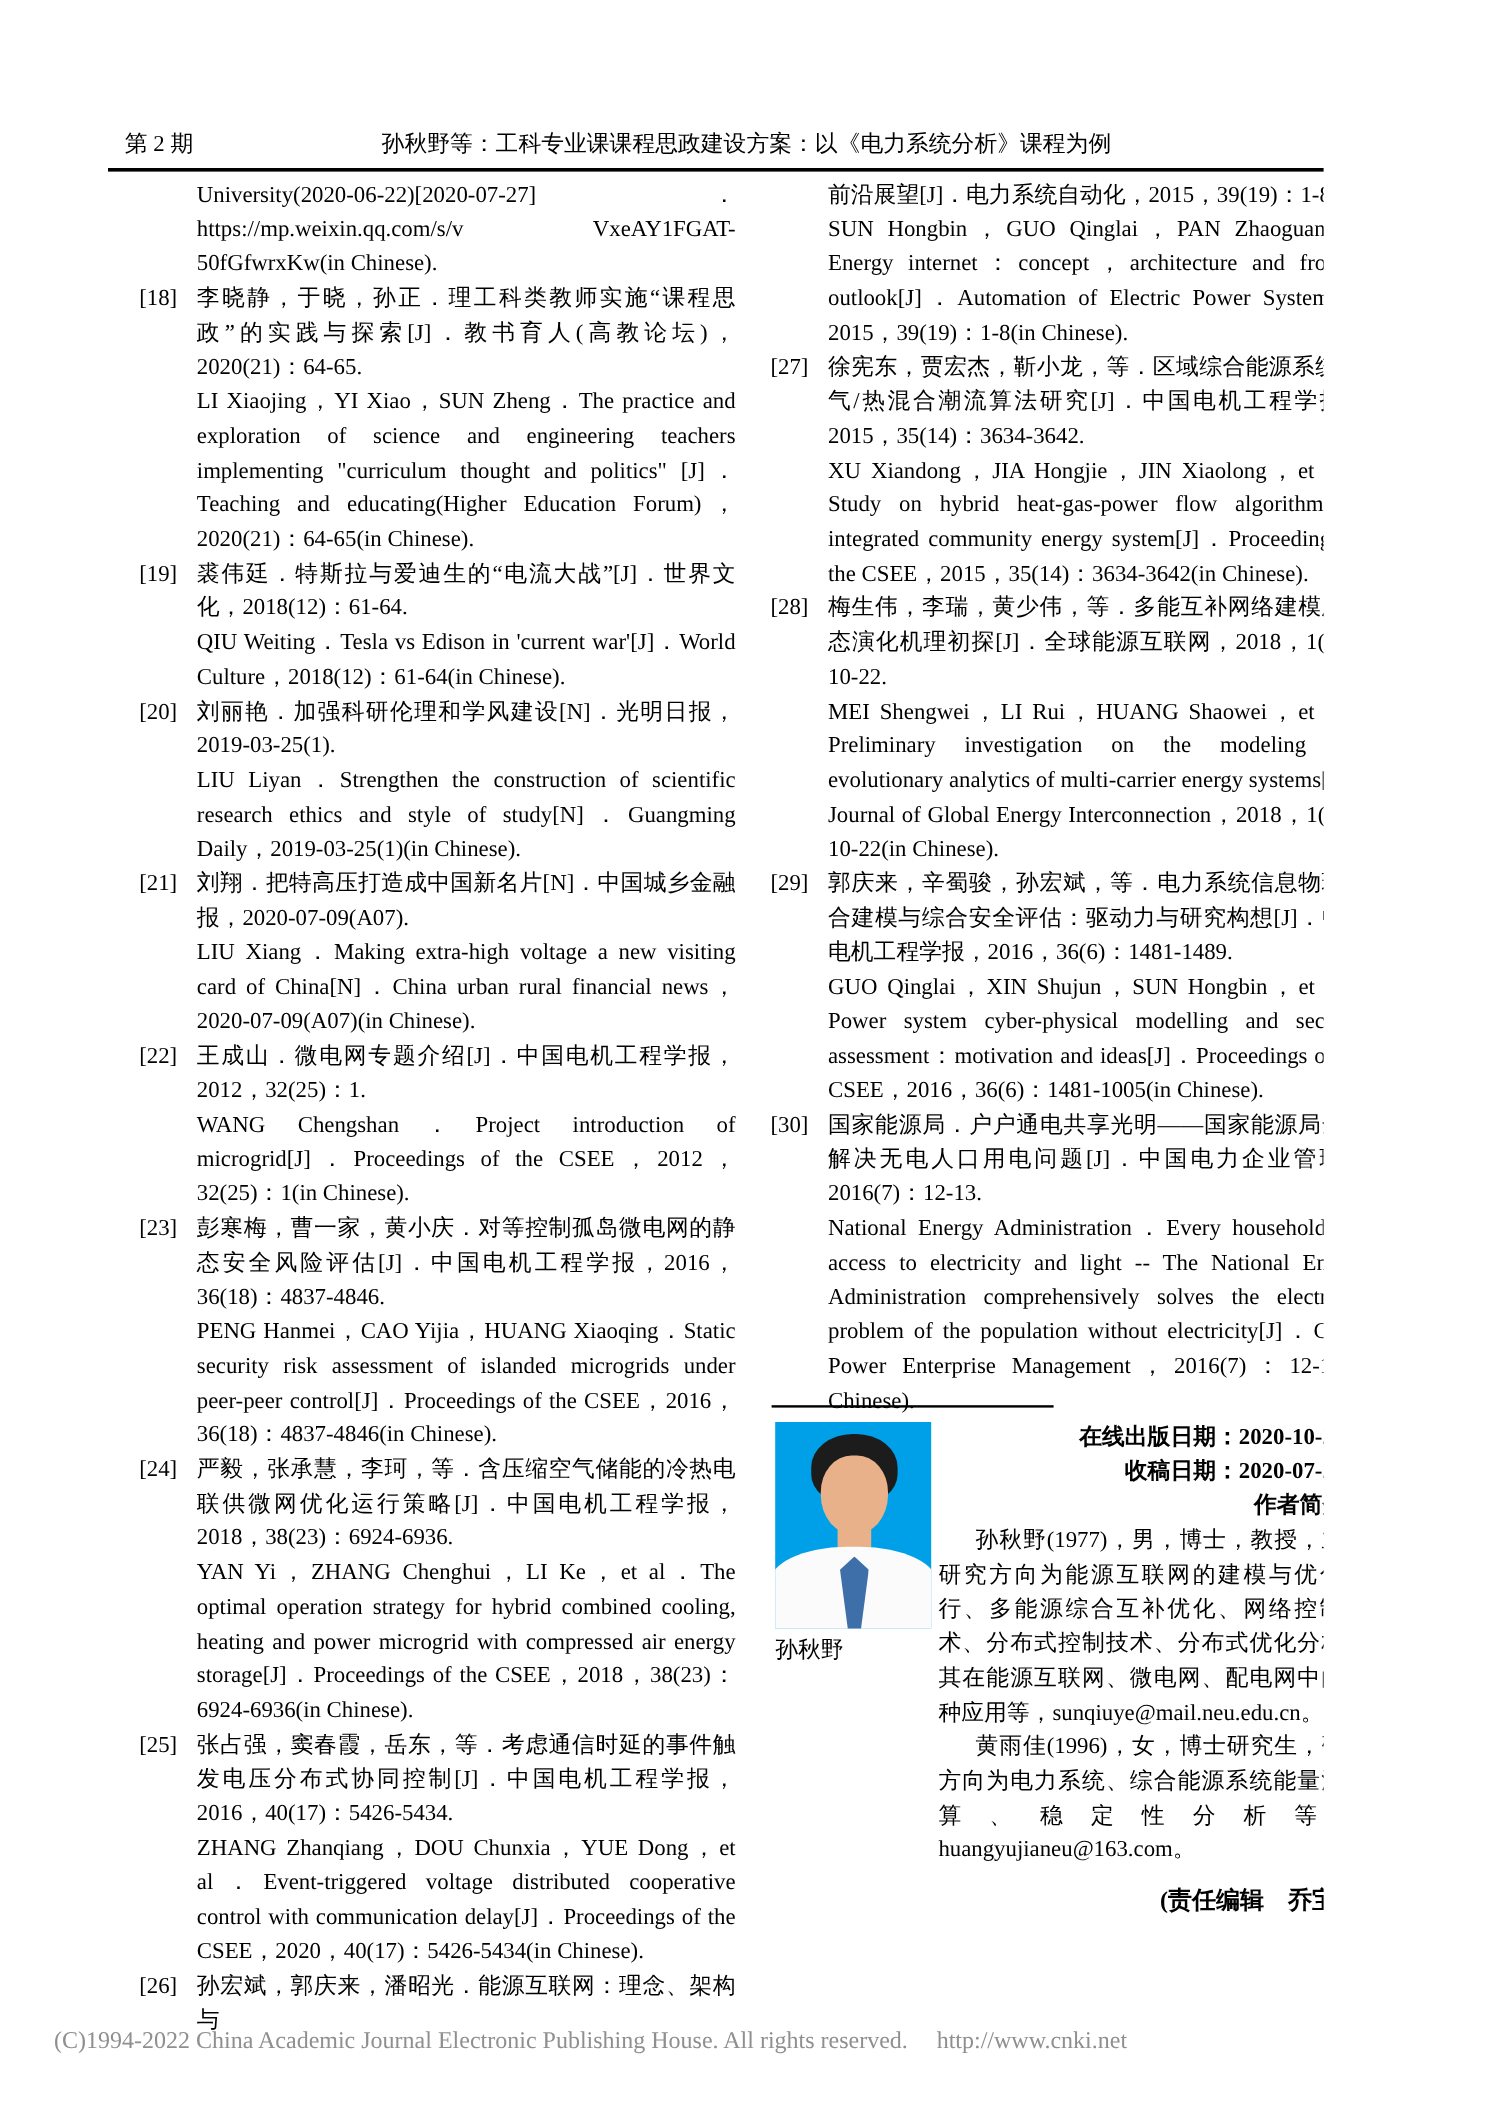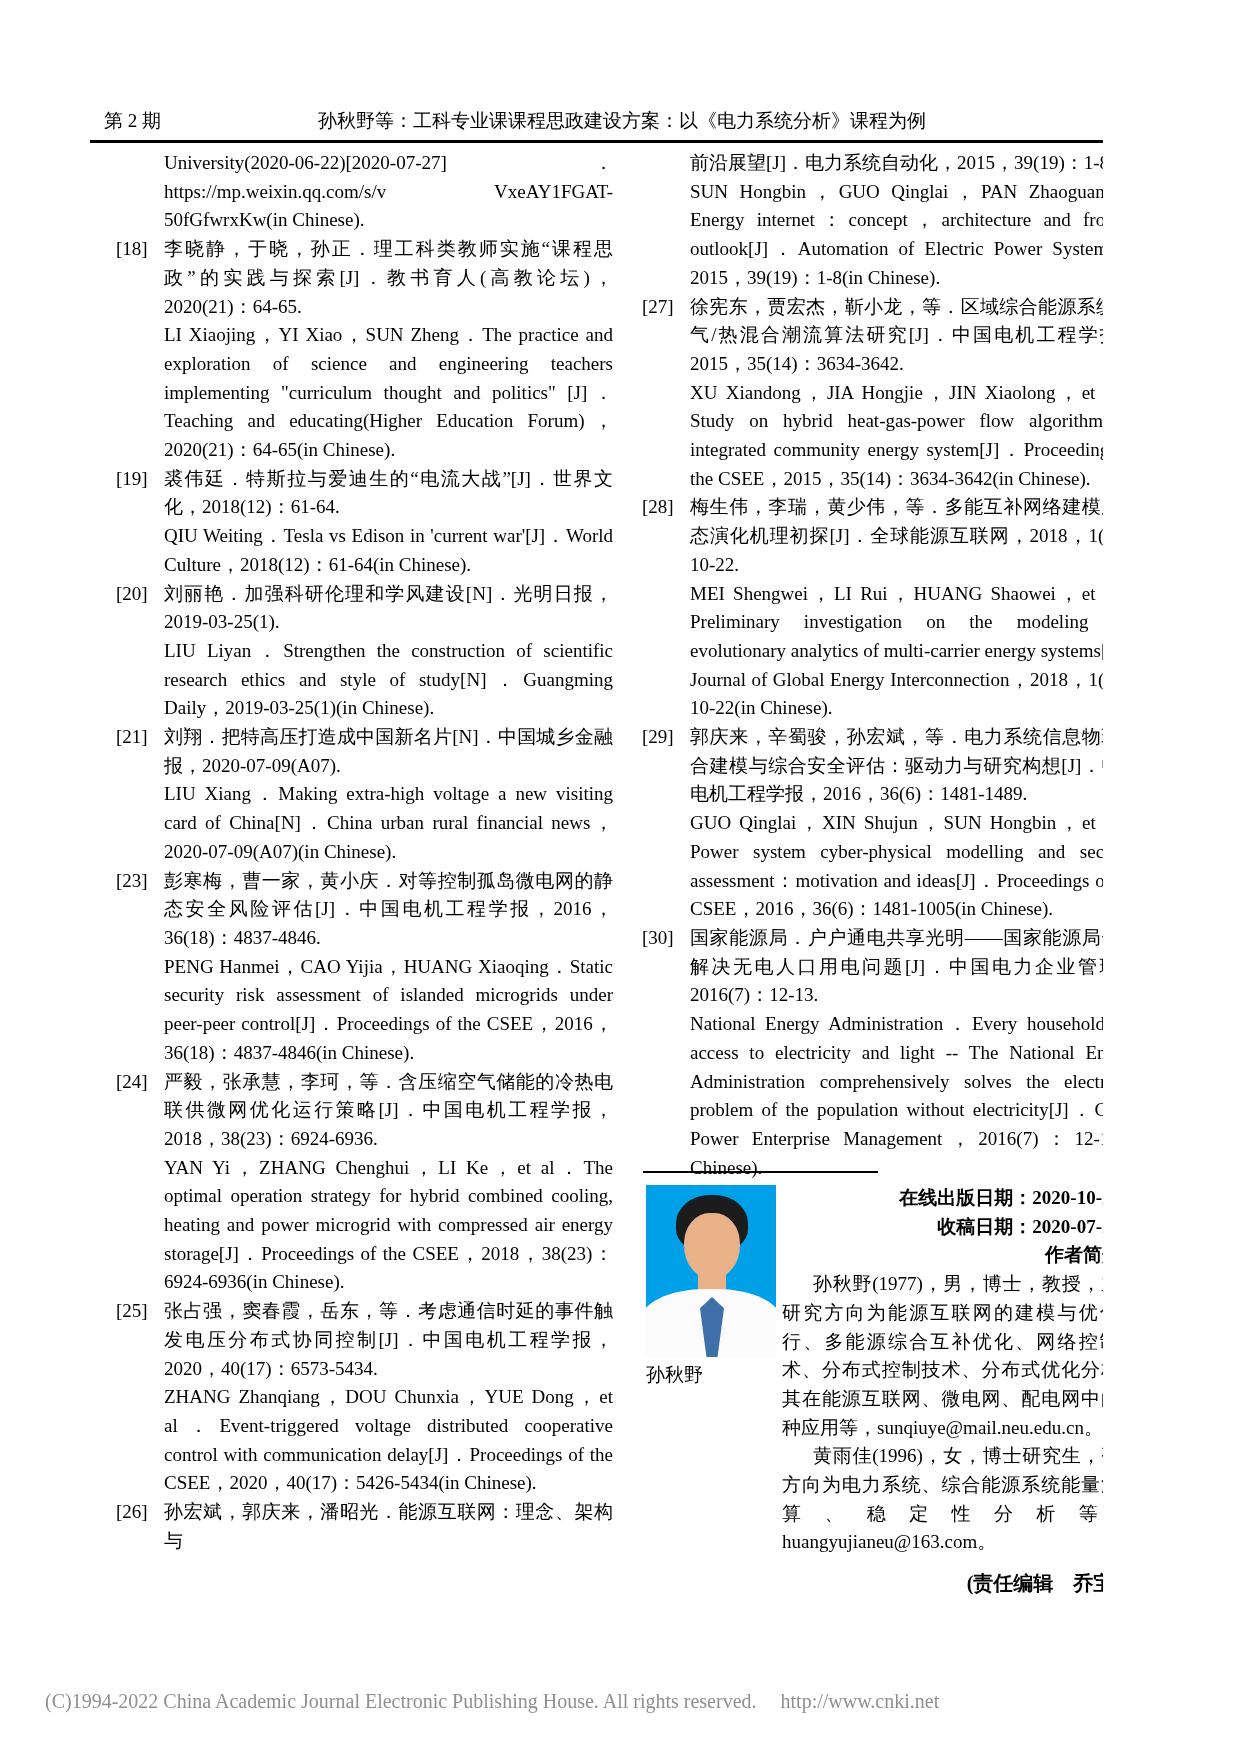--- a/index.html
+++ b/index.html
@@ -98,32 +98,37 @@
         <span class="ref-num">[20]</span>
         <p class="ref-text">刘丽艳．加强科研伦理和学风建设[N]．光明日报，2019-03-25(1).</p>
         <p class="ref-text">LIU Liyan．Strengthen the construction of scientific research ethics and style of study[N]．Guangming Daily，2019-03-25(1)(in Chinese).</p>
       </div>
       <div class="ref-entry">
         <span class="ref-num">[21]</span>
         <p class="ref-text">刘翔．把特高压打造成中国新名片[N]．中国城乡金融报，2020-07-09(A07).</p>
         <p class="ref-text">LIU Xiang．Making extra-high voltage a new visiting card of China[N]．China urban rural financial news，2020-07-09(A07)(in Chinese).</p>
       </div>
       <div class="ref-entry">
+        <span class="ref-num">[22]</span>
+        <p class="ref-text">王成山．微电网专题介绍[J]．中国电机工程学报，2012，32(25)：1.</p>
+        <p class="ref-text">WANG Chengshan．Project introduction of microgrid[J]．Proceedings of the CSEE，2012，32(25)：1(in Chinese).</p>
+      </div>
+      <div class="ref-entry">
         <span class="ref-num">[23]</span>
         <p class="ref-text">彭寒梅，曹一家，黄小庆．对等控制孤岛微电网的静态安全风险评估[J]．中国电机工程学报，2016，36(18)：4837-4846.</p>
         <p class="ref-text">PENG Hanmei，CAO Yijia，HUANG Xiaoqing．Static security risk assessment of islanded microgrids under peer-peer control[J]．Proceedings of the CSEE，2016，36(18)：4837-4846(in Chinese).</p>
       </div>
       <div class="ref-entry">
         <span class="ref-num">[24]</span>
         <p class="ref-text">严毅，张承慧，李珂，等．含压缩空气储能的冷热电联供微网优化运行策略[J]．中国电机工程学报，2018，38(23)：6924-6936.</p>
         <p class="ref-text">YAN Yi，ZHANG Chenghui，LI Ke，et al．The optimal operation strategy for hybrid combined cooling, heating and power microgrid with compressed air energy storage[J]．Proceedings of the CSEE，2018，38(23)：6924-6936(in Chinese).</p>
       </div>
       <div class="ref-entry">
         <span class="ref-num">[25]</span>
-        <p class="ref-text">张占强，窦春霞，岳东，等．考虑通信时延的事件触发电压分布式协同控制[J]．中国电机工程学报，2020，40(17)：6573-5434.</p>
+        <p class="ref-text">张占强，窦春霞，岳东，等．考虑通信时延的事件触发电压分布式协同控制[J]．中国电机工程学报，2016，40(17)：5426-5434.</p>
         <p class="ref-text">ZHANG Zhanqiang，DOU Chunxia，YUE Dong，et al．Event-triggered voltage distributed cooperative control with communication delay[J]．Proceedings of the CSEE，2020，40(17)：5426-5434(in Chinese).</p>
       </div>
       <div class="ref-entry">
         <span class="ref-num">[26]</span>
         <p class="ref-text">孙宏斌，郭庆来，潘昭光．能源互联网：理念、架构与</p>
       </div>
     </div>
   <div class="col col-right" id="col-right">
       <div class="ref-entry">
         <p class="ref-text">前沿展望[J]．电力系统自动化，2015，39(19)：1-8.</p>

